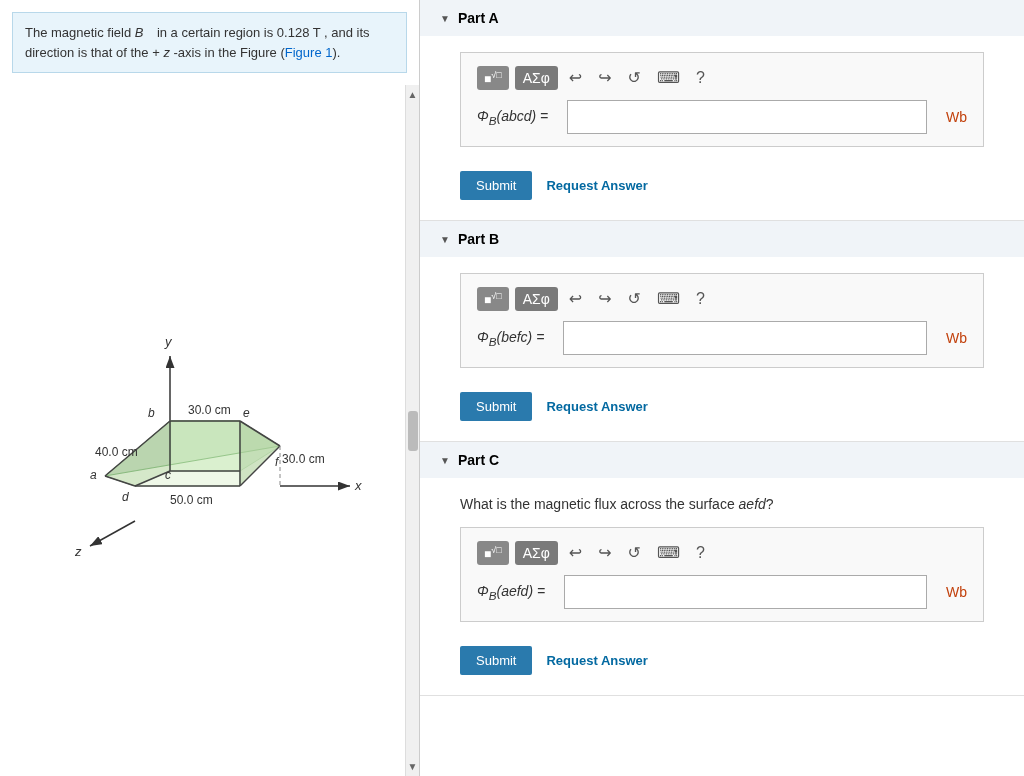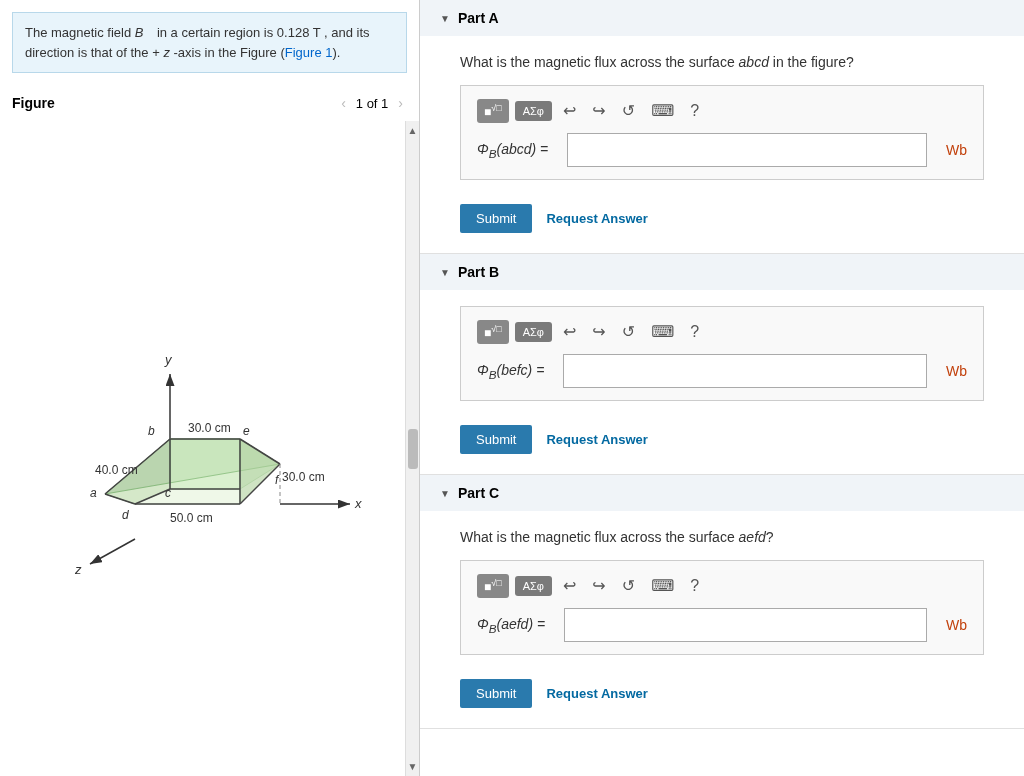--- a/index.html
+++ b/index.html
@@ -141,21 +141,21 @@
       padding: 4px 7px;
       font-size: 12px;
       cursor: pointer;
       display: flex;
       align-items: center;
       gap: 2px;
     }
 
     .toolbar-btn.formula {
       background: #7a7a7a;
-      font-size: 11px;
+      font-size: 14px;
       padding: 4px 8px;
     }
 
     .toolbar-icon-btn {
       background: none;
       border: none;
       cursor: pointer;
       font-size: 16px;
       color: #555;
       padding: 3px 5px;
@@ -263,28 +263,20 @@
   </style>
 </head>
 <body>
 
 <div class="left-panel">
   <div class="problem-description">
     <span>The magnetic field <i>B⃗</i> in a certain region is 0.128 T , and its direction is that of the + <i>z</i> -axis in the Figure (<a href="#">Figure 1</a>).</span>
   </div>
 
   <div class="figure-section">
-    <div class="figure-header">
-      <span>Figure</span>
-      <div class="figure-nav">
-        <button disabled="">‹</button>
-        <span>1 of 1</span>
-        <button disabled="">›</button>
-      </div>
-    </div>
 
     <div class="figure-canvas">
       <div class="figure-svg-container">
 
         <svg width="340" height="260" viewBox="0 0 340 260" xmlns="http://www.w3.org/2000/svg">
 
           <line x1="95" y1="220" x2="50" y2="245" stroke="#333" stroke-width="1.5" marker-end="url(#arrowhead)"></line>
           <text x="35" y="255" font-size="13" font-style="italic" fill="#333">z</text>
 
           <line x1="240" y1="185" x2="310" y2="185" stroke="#333" stroke-width="1.5" marker-end="url(#arrowhead)"></line>
@@ -356,23 +348,20 @@
 </div>
 
 <div class="right-panel">
 
   <div class="part-section">
     <div class="part-header">
       <span class="chevron">▼</span>
       <span>Part A</span>
     </div>
     <div class="part-content">
-      <p class="question-text">
-        <span>What is the magnetic flux across the surface </span><i>abcd</i><span> in the figure?</span>
-      </p>
       <div class="answer-box">
         <div class="toolbar">
           <button class="toolbar-btn">
             <span>■<sup style="font-size:9px">√□</sup></span>
           </button>
           <button class="toolbar-btn formula">
             <span>ΑΣφ</span>
           </button>
           <button class="toolbar-icon-btn">↩</button>
           <button class="toolbar-icon-btn">↪</button>

